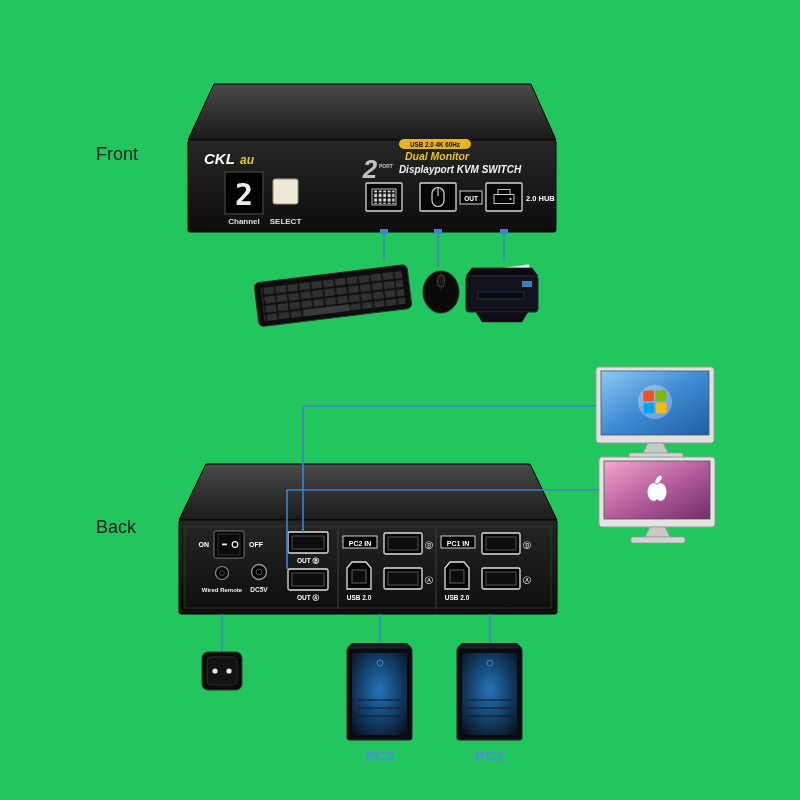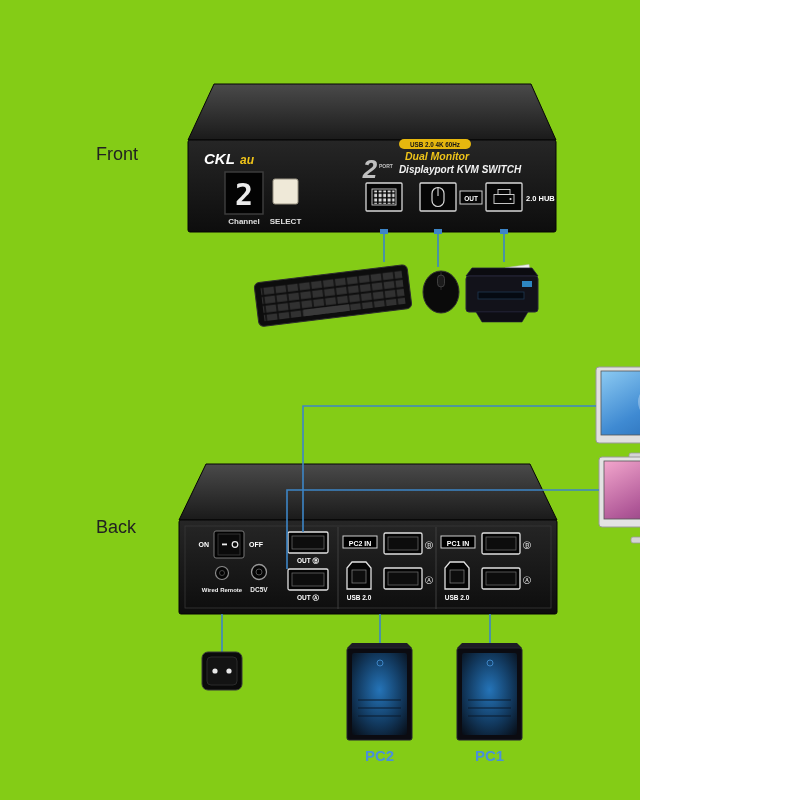--- a/index.html
+++ b/index.html
@@ -1,16 +1,16 @@
 <!DOCTYPE html>
 <html><head>
 <meta charset="utf-8">
 <style>
   html,body{margin:0;padding:0;background:#ffffff;}
-  .stage{position:relative;width:640px;height:800px;background:#84cc16;overflow:hidden;
+  .stage{position:relative;width:800px;height:800px;background:#22c55e;overflow:hidden;
          font-family:"Liberation Sans", sans-serif;}
   svg{position:absolute;left:0;top:0;}
   text{font-family:"Liberation Sans", sans-serif;}
   .seg{font-family:"DejaVu Sans Mono", monospace;}
 </style>
 </head>
 <body>
 
 <div class="stage">
 <svg width="800" height="800" viewBox="0 0 800 800">

